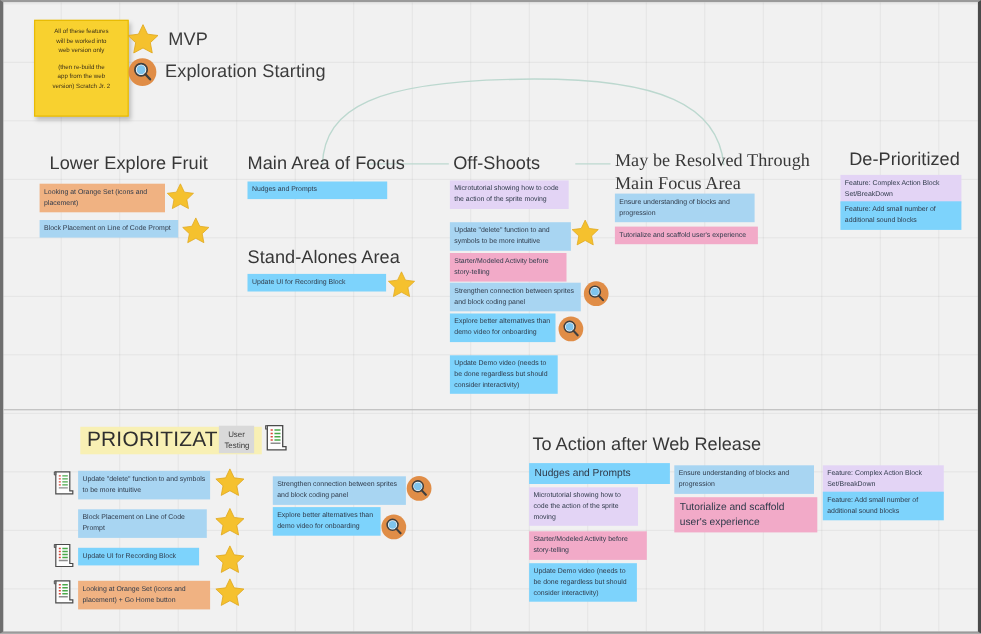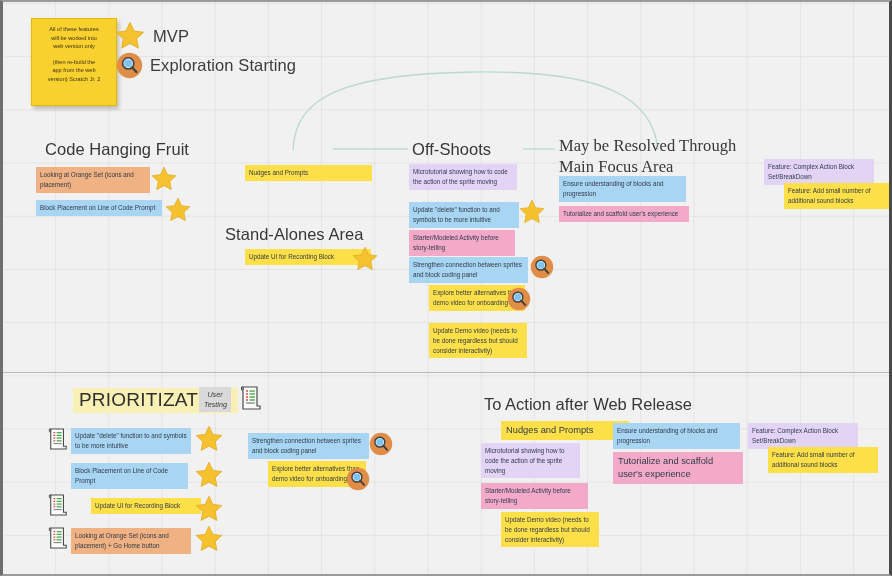--- a/index.html
+++ b/index.html
@@ -68,21 +68,21 @@
   
   .card {
     font-size: 6.3px; line-height: 9.8px;
     color: #2f3a4a; padding: 3px 4px 3px 4px;
     font-family: "Liberation Sans", sans-serif;
   }
   .card.big { font-size: 9.3px; line-height: 13px; padding: 3px 5px; }
 
   .c-blue   { background: #a8d5f2; }
   .c-orange { background: #f0b282; }
-  .c-teal   { background: #fde047; margin-left: 20px; }
+  .c-teal   { background: #7dd3fc; }
   .c-pink   { background: #f2aac8; }
   .c-purple { background: #e3d4f5; }
 
   
   .prio-title {
     font-size: 19px; color: #2f2f2f;
     background: #f8f0b4; padding: 1px 6px 2px 6px;
     letter-spacing: .2px; display: inline-block;
   }
   .ut-badge {
@@ -126,32 +126,33 @@
     <span class="legend-label">Exploration Starting</span>
   </div>
 
   <div class="abs legend-row" style="left:111px;top:18px;">
     <svg class="star" width="32" height="32" viewBox="0 0 24 24">
       <path d="M12 1.8l3.1 6.5 7.1 .9-5.2 4.9 1.3 7-6.3-3.4-6.3 3.4 1.3-7L1.8 9.2l7.1-.9z" fill="#f5c12e" stroke="#e0a81f" stroke-width=".6" stroke-linejoin="round"></path>
     </svg>
     <span class="legend-label">MVP</span>
   </div>
 
-  <div class="abs col-title" style="left:42px;top:137px;">Code Hanging Fruit</div>
+  <div class="abs col-title" style="left:42px;top:137px;">Lower Explore Fruit</div>
 
   <div class="abs card c-orange" style="left:33px;top:165px;width:114px;">Looking at Orange Set  (icons and placement)</div>
   <svg class="abs star" style="left:147px;top:163px;" width="28" height="28" viewBox="0 0 24 24">
     <path d="M12 1.8l3.1 6.5 7.1 .9-5.2 4.9 1.3 7-6.3-3.4-6.3 3.4 1.3-7L1.8 9.2l7.1-.9z" fill="#f5c12e" stroke="#e0a81f" stroke-width=".6" stroke-linejoin="round"></path>
   </svg>
 
   <div class="abs card c-blue" style="left:33px;top:198px;width:126px;">Block Placement on Line of Code Prompt</div>
   <svg class="abs star" style="left:161px;top:194px;" width="28" height="28" viewBox="0 0 24 24">
     <path d="M12 1.8l3.1 6.5 7.1 .9-5.2 4.9 1.3 7-6.3-3.4-6.3 3.4 1.3-7L1.8 9.2l7.1-.9z" fill="#f5c12e" stroke="#e0a81f" stroke-width=".6" stroke-linejoin="round"></path>
   </svg>
 
+  <div class="abs col-title" style="left:222px;top:137px;">Main Area of Focus</div>
   <div class="abs card c-teal" style="left:222px;top:163px;width:127px;">Nudges and Prompts</div>
 
   <div class="abs col-title" style="left:222px;top:222px;text-align:right;">Stand-Alones Area</div>
   <div class="abs card c-teal" style="left:222px;top:247px;width:126px;">Update UI for Recording Block</div>
   <svg class="abs star" style="left:348px;top:243px;" width="28" height="28" viewBox="0 0 24 24">
     <path d="M12 1.8l3.1 6.5 7.1 .9-5.2 4.9 1.3 7-6.3-3.4-6.3 3.4 1.3-7L1.8 9.2l7.1-.9z" fill="#f5c12e" stroke="#e0a81f" stroke-width=".6" stroke-linejoin="round"></path>
   </svg>
 
   <div class="abs col-title" style="left:409px;top:137px;">Off-Shoots</div>
 
@@ -179,26 +180,27 @@
     <circle cx="14.5" cy="13.5" r="4.8" fill="#7fc4ec"></circle>
     <line x1="19.2" y1="18.4" x2="24.2" y2="23.8" stroke="#3f3f3f" stroke-width="2.6" stroke-linecap="round"></line>
   </svg>
 
   <div class="abs card c-teal" style="left:406px;top:321px;width:98px;">Update Demo video (needs to be done regardless but should consider interactivity)</div>
 
   <div class="abs col-title wrap" style="left:556px;top:133px;width:200px;font-family:Liberation Serif, serif;">May be Resolved Through Main Focus Area</div>
   <div class="abs card c-blue" style="left:556px;top:174px;width:127px;">Ensure understanding of blocks and progression</div>
   <div class="abs card c-pink" style="left:556px;top:204px;width:130px;">Tutorialize and scaffold user's experience</div>
 
+  <div class="abs col-title" style="left:769px;top:133px;">De-Prioritized</div>
   <div class="abs card c-purple" style="left:761px;top:157px;width:110px;">Feature: Complex Action Block Set/BreakDown</div>
   <div class="abs card c-teal" style="left:761px;top:181px;width:110px;">Feature: Add small number of additional sound blocks</div>
 
   <div class="abs prio-title" style="left:70px;top:386px;">PRIORITIZATION</div>
 
-  <div class="abs ut-badge" style="left:196px;top:385px;font-style:italic;">User Testing</div>
+  <div class="abs ut-badge" style="left:196px;top:385px;">User Testing</div>
 
   <svg class="abs scroll-ico" style="left:237px;top:383px;" width="22" height="26" viewBox="0 0 22 26">
     <path d="M3 2 h14 v19 h3 v3 h-17 z" fill="#fdfdfd" stroke="#4a4a4a" stroke-width="1.2"></path>
     <path d="M3 2 h-1.5 v3 h1.5 z" fill="#e8e8e8" stroke="#4a4a4a" stroke-width="1"></path>
     <line x1="6" y1="6" x2="8" y2="6" stroke="#d84a3c" stroke-width="1.4"></line>
     <line x1="9.5" y1="6" x2="15" y2="6" stroke="#4aa84a" stroke-width="1.4"></line>
     <line x1="6" y1="9" x2="8" y2="9" stroke="#d84a3c" stroke-width="1.4"></line>
     <line x1="9.5" y1="9" x2="15" y2="9" stroke="#4aa84a" stroke-width="1.4"></line>
     <line x1="6" y1="12" x2="8" y2="12" stroke="#d84a3c" stroke-width="1.4"></line>
     <line x1="9.5" y1="12" x2="15" y2="12" stroke="#4aa84a" stroke-width="1.4"></line>

